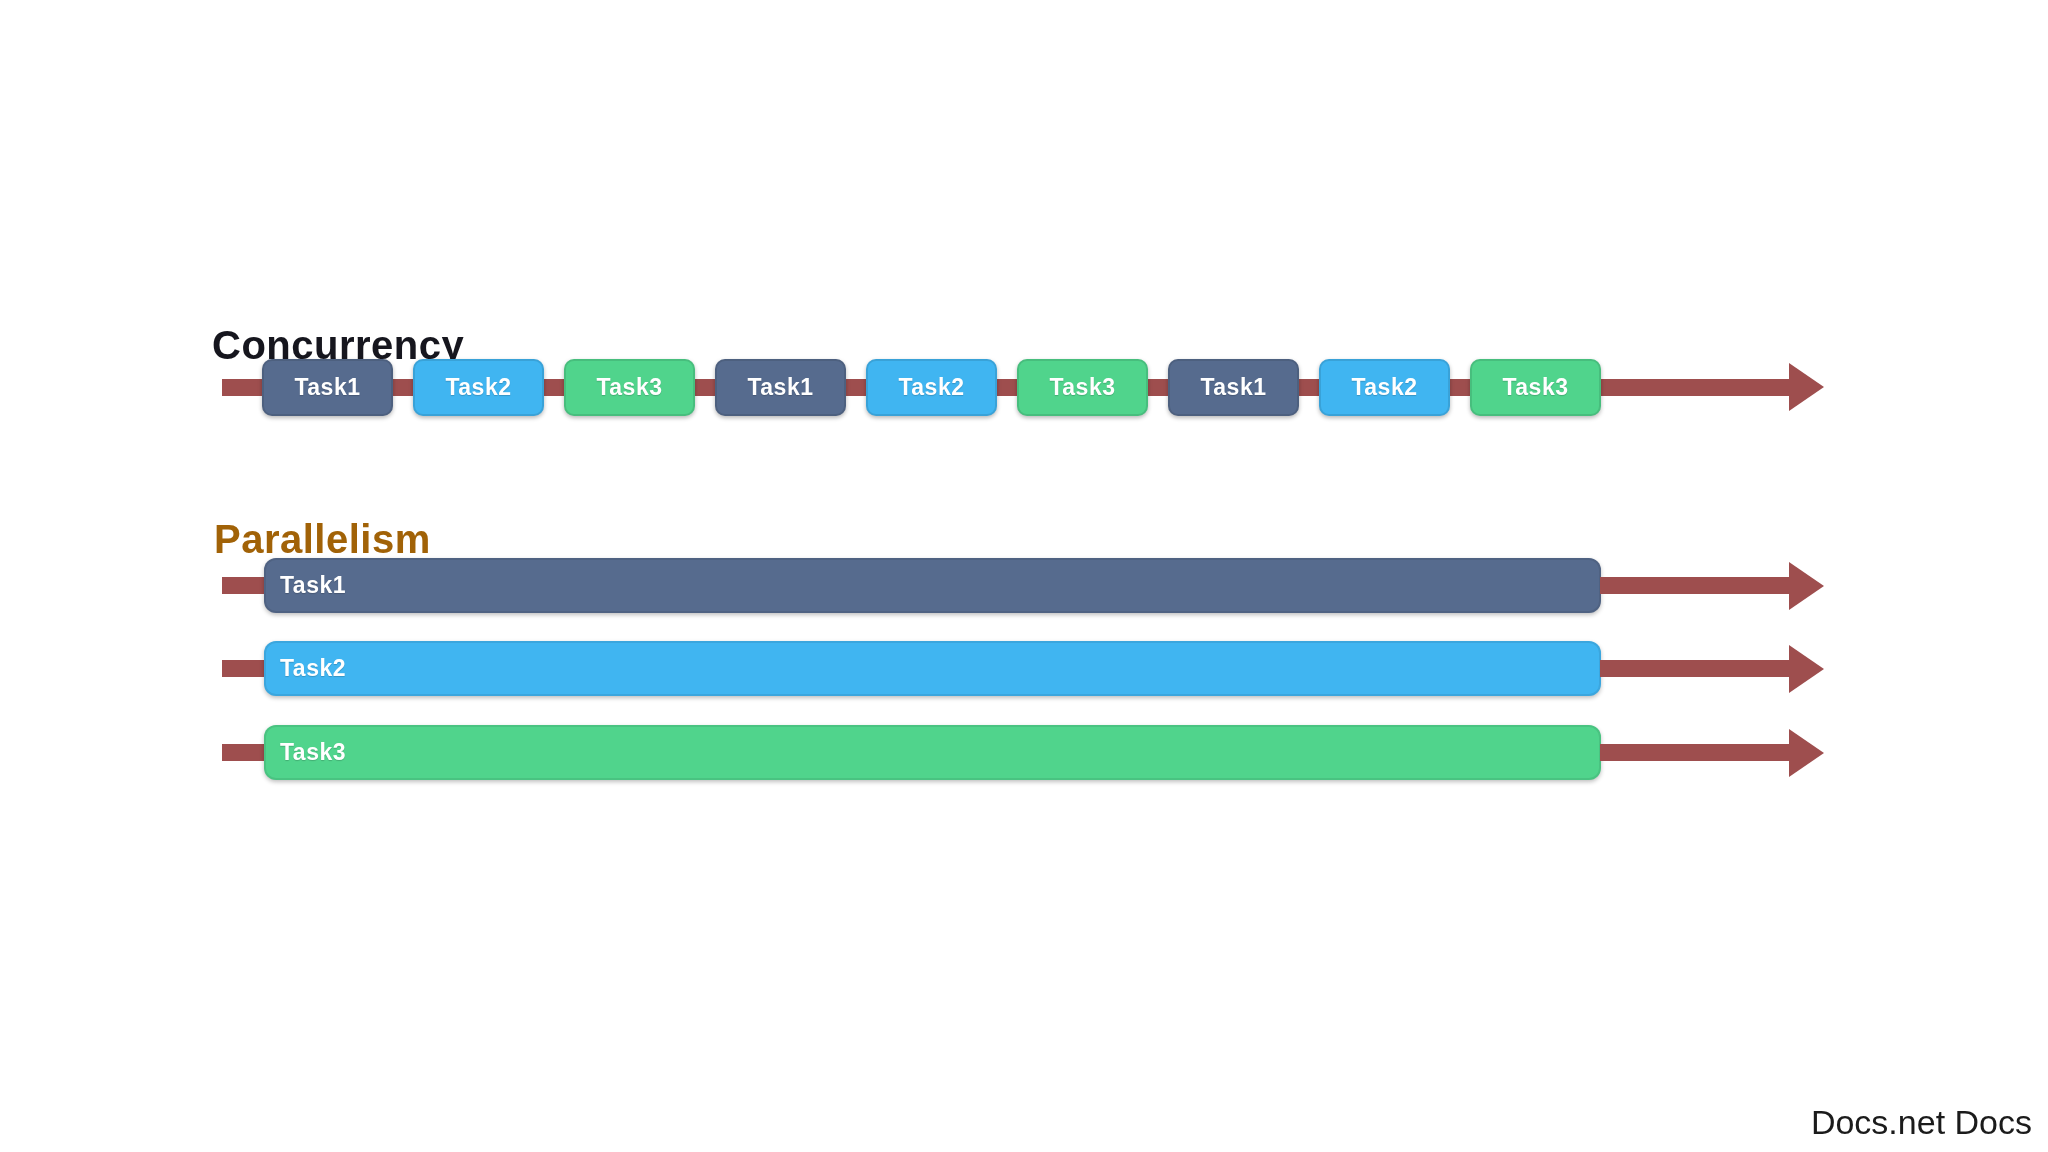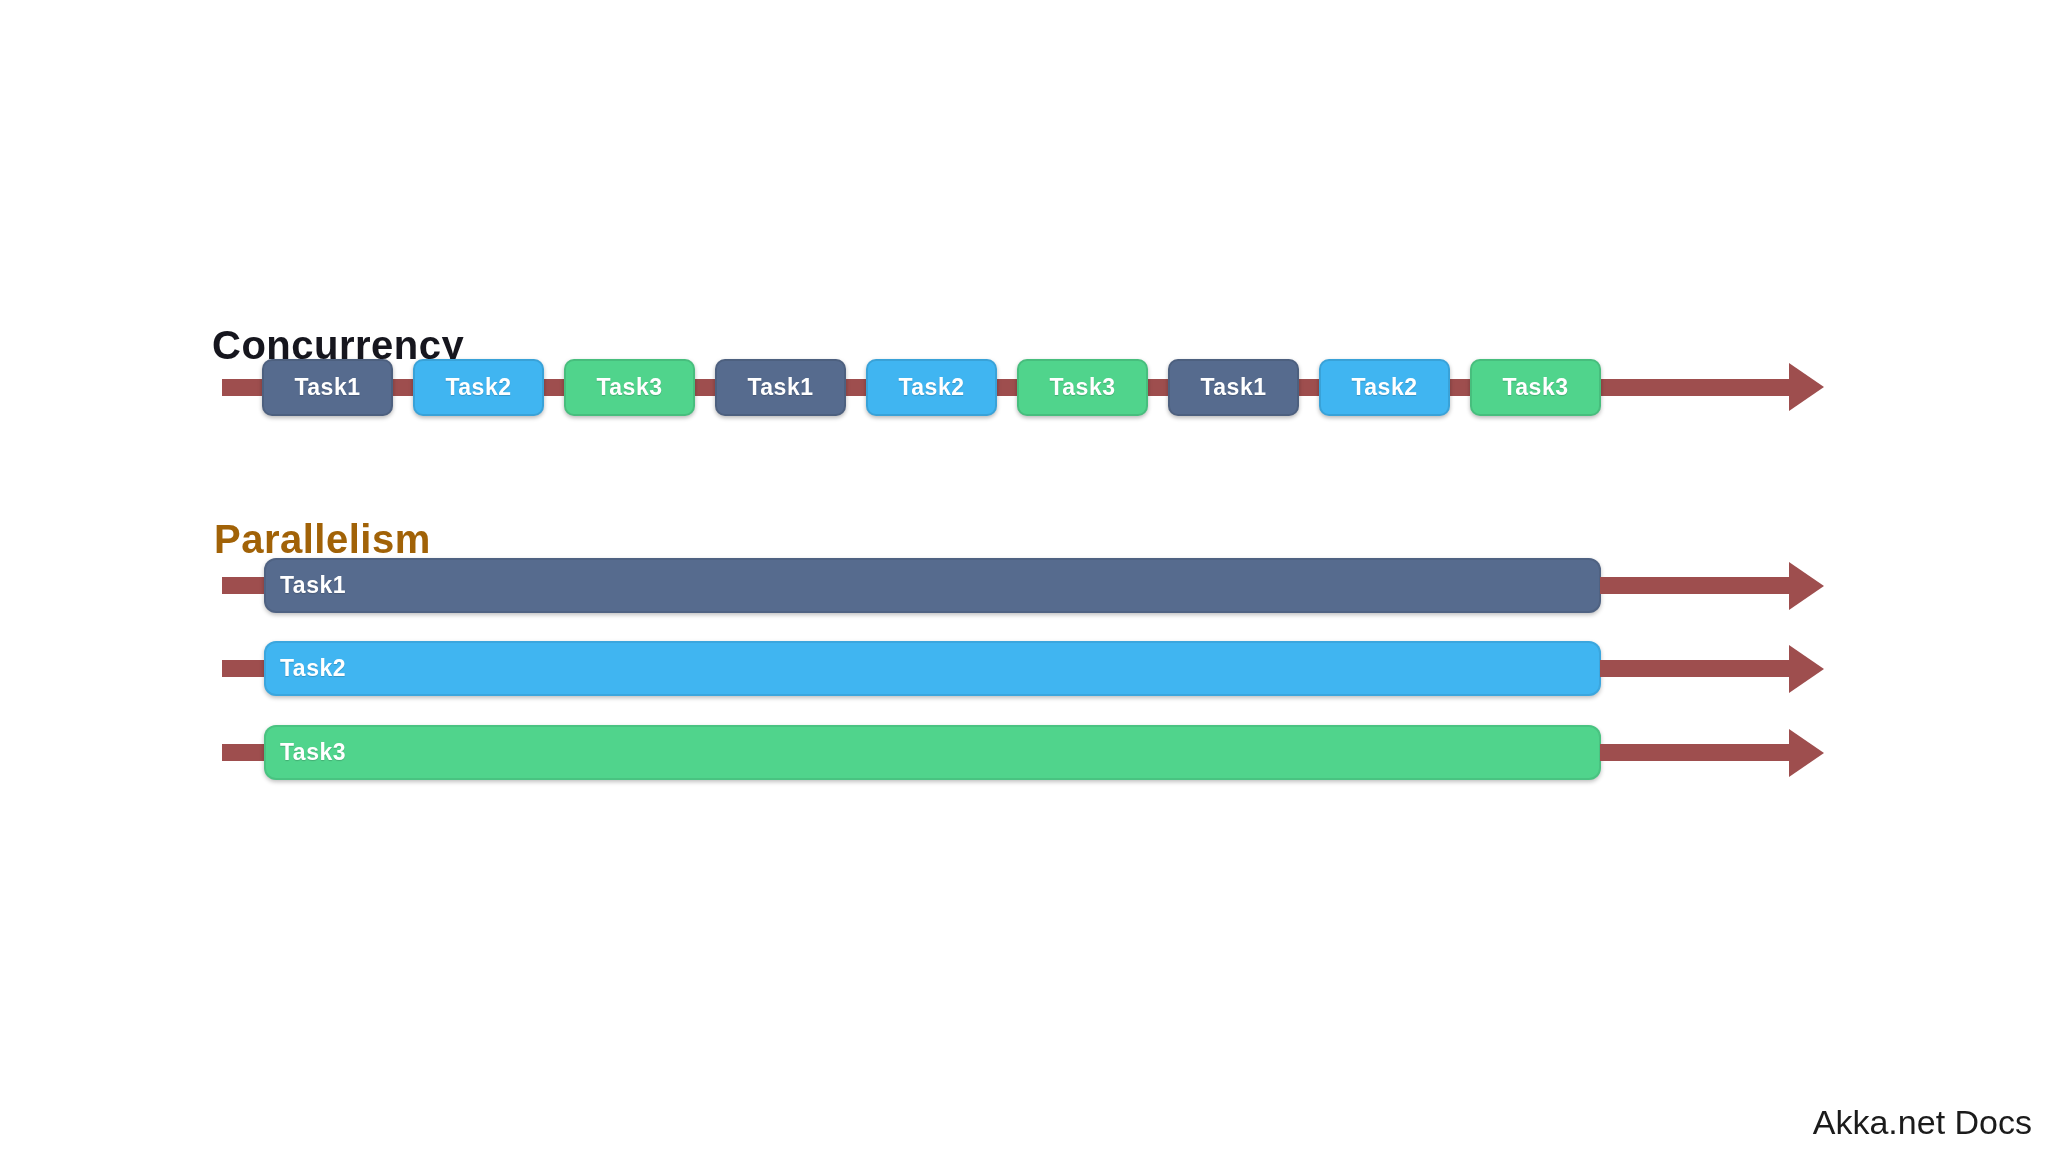--- a/index.html
+++ b/index.html
@@ -159,15 +159,15 @@
           <div class="stub" style="background: rgb(158, 78, 78);"></div>
           <div class="bar" style="background: rgb(80, 212, 140);">
             <span class="bar-label" style="color: rgb(255, 255, 255);">Task3</span>
           </div>
           <div class="tail" style="background: rgb(158, 78, 78);"></div>
           <div class="head" style="border-left-color: rgb(158, 78, 78);"></div>
         </div>
       </div>
   </section>
 
-  <div class="attribution" style="color: rgb(27, 27, 27);">Akka.net Docs</div>
+  <div class="attribution" style="color: rgb(27, 27, 27);">Docs.net Docs</div>
 
 </div>
 
 </body></html>

